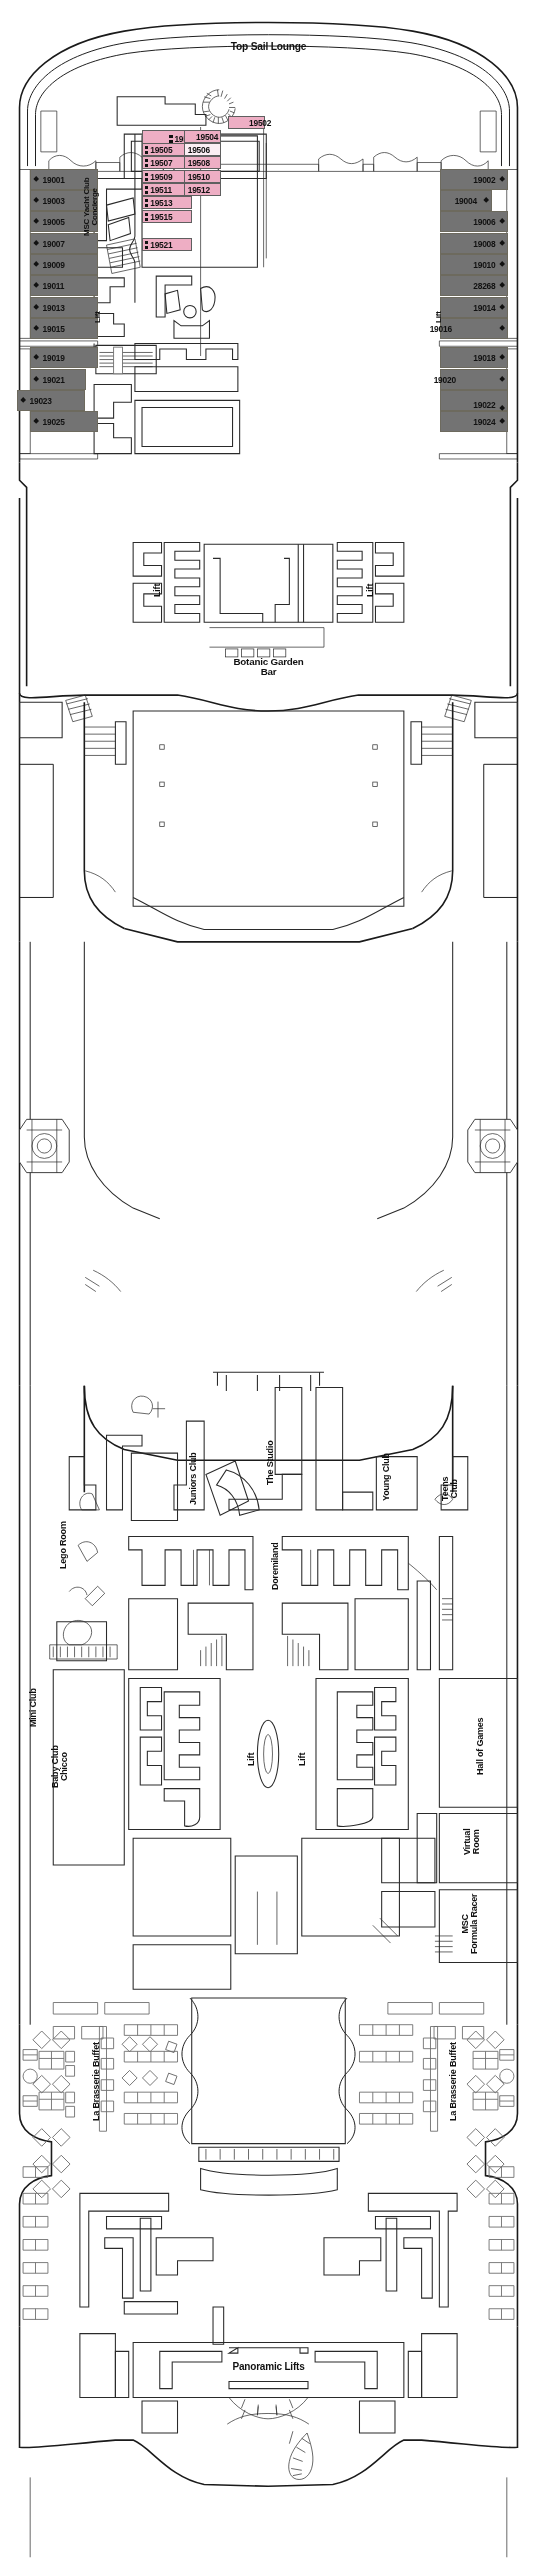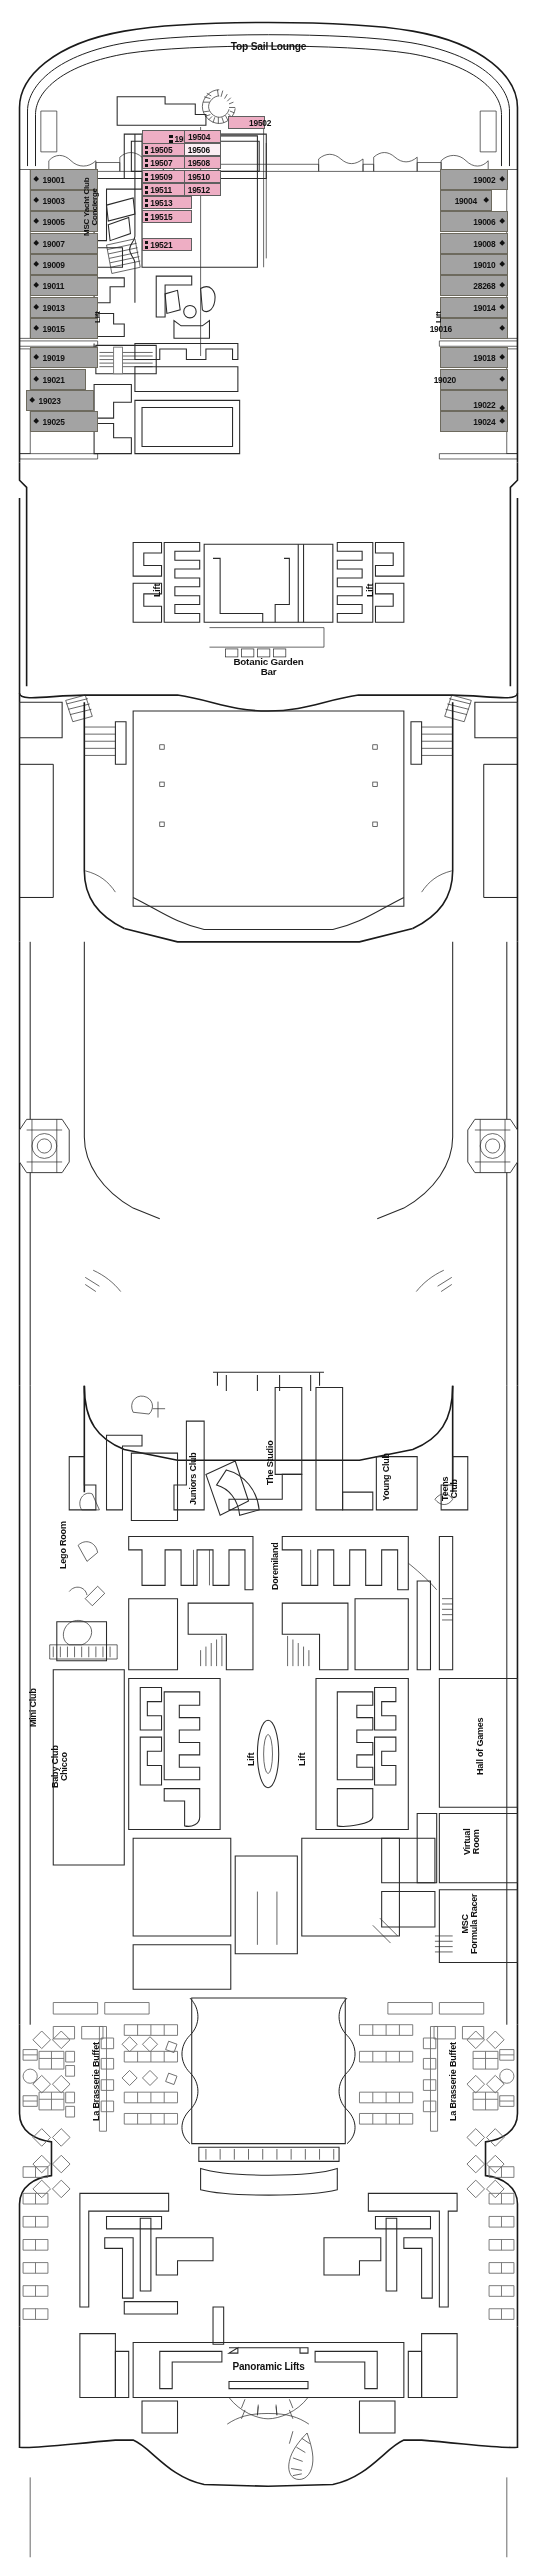--- a/index.html
+++ b/index.html
@@ -13,21 +13,21 @@
 
   
   .cabin{
     position:absolute;box-sizing:border-box;
     border:0.9px solid #5e5e58;
     display:flex;align-items:center;
     font-size:8.4px;font-weight:700;color:#111;
     letter-spacing:-0.2px;
     font-family:"Liberation Sans", sans-serif;
   }
-  .cabin.tan{background:#a3a3a3;border-color:#6d6a5e;}
+  .cabin.tan{background:#737373;border-color:#6d6a5e;}
   .cabin.pink{background:#eeaec4;border-color:#5f5f5f;}
   .cabin.pinklight{background:#fbeef3;border-color:#5f5f5f;}
 
   .cabin .num{flex:0 0 auto;}
   .cabin.l-diamond{padding-left:2.7px;justify-content:flex-start;gap:4.4px;}
   .cabin.r-diamond{padding-right:2.7px;justify-content:flex-end;gap:4.4px;}
   .cabin.l-bars{padding-left:1.8px;gap:1.8px;}
 
   .dia{width:4.4px;height:4.4px;background:#111;transform:rotate(45deg);flex:0 0 auto;}
   .bars{width:3.6px;height:8px;flex:0 0 auto;display:flex;flex-direction:column;justify-content:space-between;}
@@ -499,21 +499,21 @@
   </div>
 
   <div class="cabin tan l-diamond" style="left:30px;top:347px;width:68px;height:21px;">
     <span class="dia"></span>
     <span class="num">19019</span>
   </div>
   <div class="cabin tan l-diamond" style="left:30px;top:369px;width:56px;height:21px;">
     <span class="dia"></span>
     <span class="num">19021</span>
   </div>
-  <div class="cabin tan l-diamond" style="left:26px;top:390px;width:68px;height:21px;">
+  <div class="cabin tan l-diamond" style="left:17px;top:390px;width:68px;height:21px;">
     <span class="dia"></span>
     <span class="num">19023</span>
   </div>
   <div class="cabin tan l-diamond" style="left:30px;top:411px;width:68px;height:21px;">
     <span class="dia"></span>
     <span class="num">19025</span>
   </div>
 </div>
 
 <div>
@@ -624,21 +624,21 @@
           <i></i>
         </span>
     <span class="num">19521</span>
   </div>
 </div>
 
 <div>
   <div class="cabin pink" style="left:184px;top:116px;width:37px;height:13.3px;padding-left:20px;margin-left:44px;">
     <span class="num">19502</span>
   </div>
-  <div class="cabin pink" style="left:184px;top:130px;width:37px;height:13.3px;padding-left:3px;">
+  <div class="cabin pink" style="left:184px;top:130px;width:37px;height:13.3px;padding-left:11px;">
     <span class="num">19504</span>
   </div>
   <div class="cabin pinklight" style="left:184px;top:143px;width:37px;height:13.3px;padding-left:2.7px;">
     <span class="num">19506</span>
   </div>
   <div class="cabin pink" style="left:184px;top:156px;width:37px;height:13.3px;padding-left:2.7px;">
     <span class="num">19508</span>
   </div>
   <div class="cabin pink" style="left:184px;top:170px;width:37px;height:13.3px;padding-left:2.7px;">
     <span class="num">19510</span>

